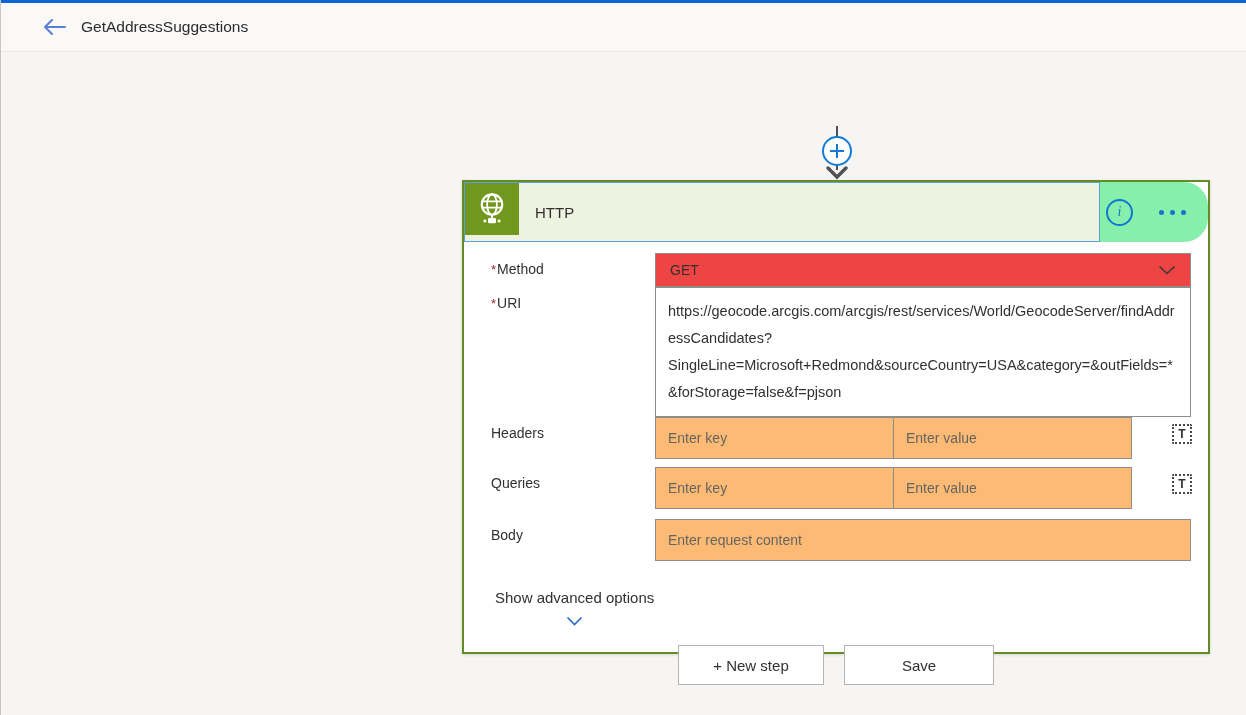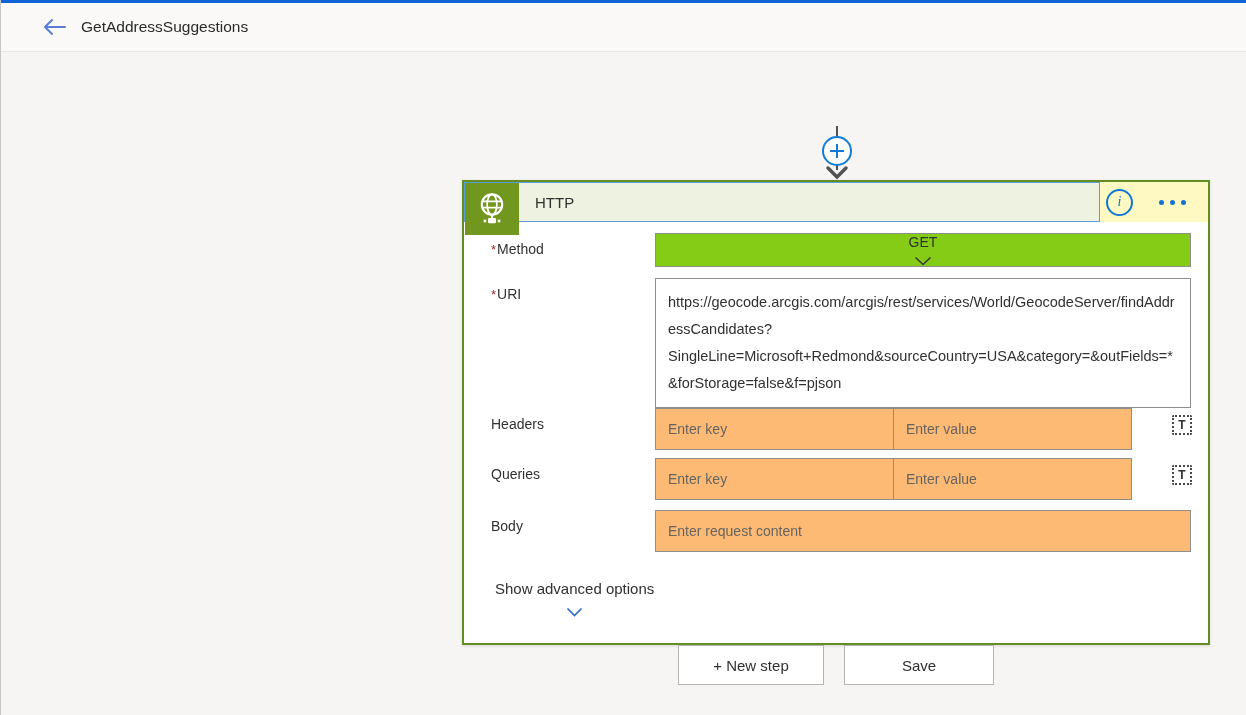--- a/index.html
+++ b/index.html
@@ -66,21 +66,21 @@
   }
   .insert-btn::before { left: 12px; top: 6px; width: 2px; height: 14px; }
   .insert-btn::after { left: 6px; top: 12px; width: 14px; height: 2px; }
 
   
   .action-card {
     position: absolute; left: 461px; top: 128px; width: 748px;
     background: #fff; border: 2px solid #648c23;
     box-shadow: 0 1px 3px rgba(0,0,0,.12);
   }
-  .http-header { height: 40px; display: flex; background: #fef9c3; }
+  .http-header { height: 60px; display: flex; background: #86efac; border-radius: 24px; }
   .title-area {
     display: flex; flex: none; width: 636px; border: 1px solid #5c9ed8;
     background: #edf2e1; cursor: pointer;
   }
   .http-icon {
     width: 54px; height: 52px; background: #71971f; flex: none;
     display: flex; align-items: center; justify-content: center;
   }
   .action-title { align-self: center; margin-left: 16px; font-size: 15px; }
   .header-right { flex: 1; display: flex; align-items: center; justify-content: flex-end; }
@@ -94,23 +94,23 @@
   .header-right .more-btn { margin-right: 14px; margin-left: 18px; }
 
   
   .http-body { padding: 11px 21px 24px 27px; }
   .frow { display: flex; align-items: flex-start; }
   .flabel { width: 164px; flex: none; padding-top: 8px; font-size: 14px; color: #323130; }
   .req { color: #a4262c; font-size: 13px; margin-right: 1px; }
   .fcontrol { flex: 1; display: flex; align-items: flex-start; }
 
   .combobox {
-    width: 536px; height: 34px; border: 1px solid #8f8d8b; background: #84cc16;
+    width: 536px; height: 34px; border: 1px solid #8f8d8b; background: #ef4444;
     display: flex; align-items: center; justify-content: space-between;
-    padding: 0 14px; font-size: 14px; cursor: pointer; flex-direction: column;
+    padding: 0 14px; font-size: 14px; cursor: pointer;
   }
   .uri-box {
     width: 536px; border: 1px solid #8f8d8b; background: #fff;
     padding: 10px 12px; font-size: 14.5px; line-height: 27px;
     white-space: pre-wrap; word-break: break-all; min-height: 118px;
   }
   input.txt {
     height: 42px; border: 1px solid #8f8d8b; background: #fdba74;
     padding: 0 12px; font-size: 14px; font-family: "Liberation Sans", sans-serif;
     color: #323130; outline: none;
@@ -119,21 +119,21 @@
   .kv-key { width: 239px; }
   .kv-val { width: 239px; margin-left: -1px; }
   .body-input { width: 536px; height: 30px; }
   .switch-btn {
     margin-left: 40px; margin-top: 7px; width: 20px; height: 20px;
     border: 2px dotted #4a4846; border-radius: 2px; background: none; cursor: pointer;
     font-size: 12px; font-weight: bold; color: #323130; line-height: 1;
     display: flex; align-items: center; justify-content: center;
     font-family: "Liberation Sans", sans-serif;
   }
-  .mb11 { margin-bottom: 11px; } .mb9 { }
+  .mb11 { } .mb9 { }
   .mb8 { margin-bottom: 8px; } .mb10 { margin-bottom: 10px; }
 
   .advanced {
     margin-top: 26px; background: none; border: none; cursor: pointer;
     font-size: 15px; color: #323130; display: flex; align-items: center; gap: 10px;
     font-family: "Liberation Sans", sans-serif; padding: 2px 4px; flex-direction: column;
   }
 
   
   .footer-buttons {

